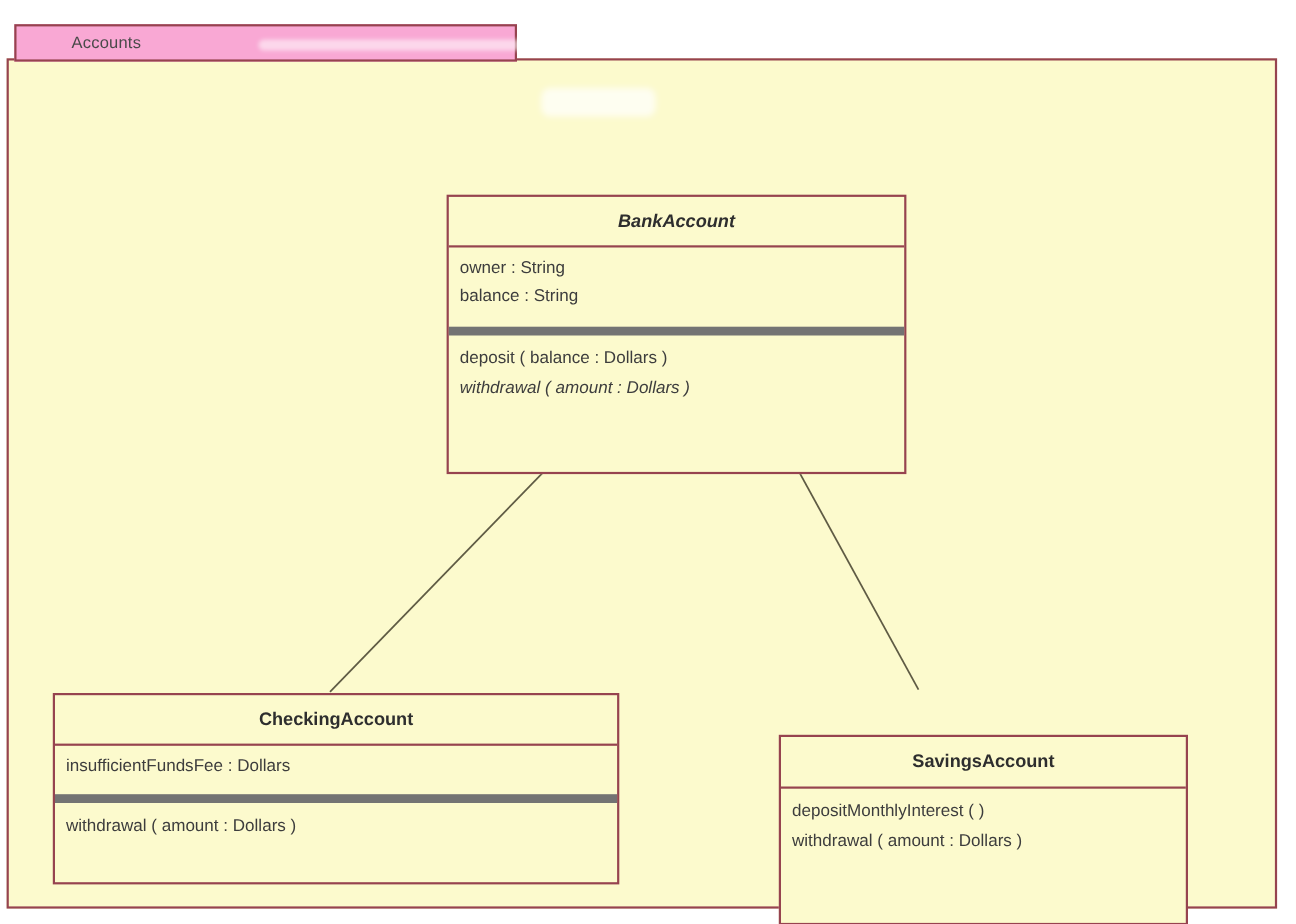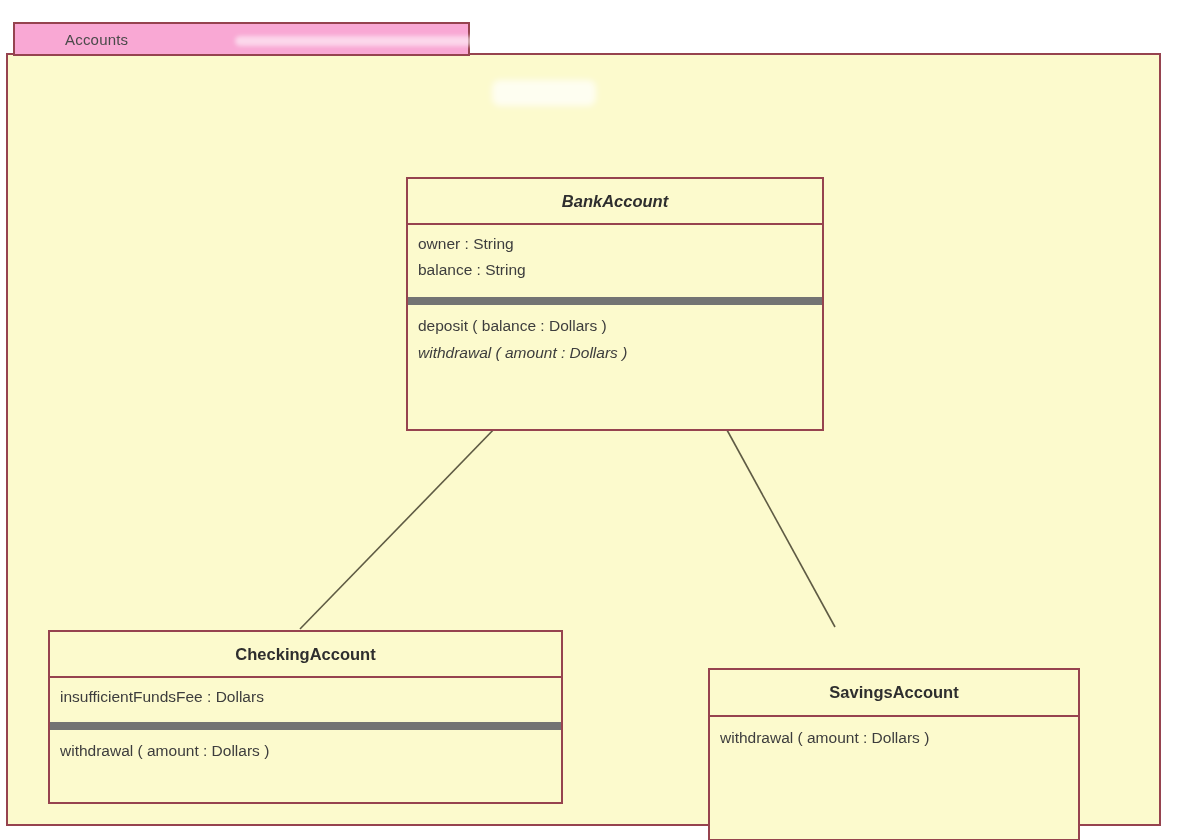--- a/index.html
+++ b/index.html
@@ -111,17 +111,18 @@
       <div class="line">insufficientFundsFee : Dollars</div>
     </div>
     <div class="ops">
       <div class="line">withdrawal ( amount : Dollars )</div>
     </div>
   </div>
 
   <div class="cls" id="cls-save">
     <div class="title">SavingsAccount</div>
     <div class="ops">
+      <div class="line">depositMonthlyInterest ( )</div>
       <div class="line">withdrawal ( amount : Dollars )</div>
     </div>
   </div>
 
 </div>
 
 </body></html>

